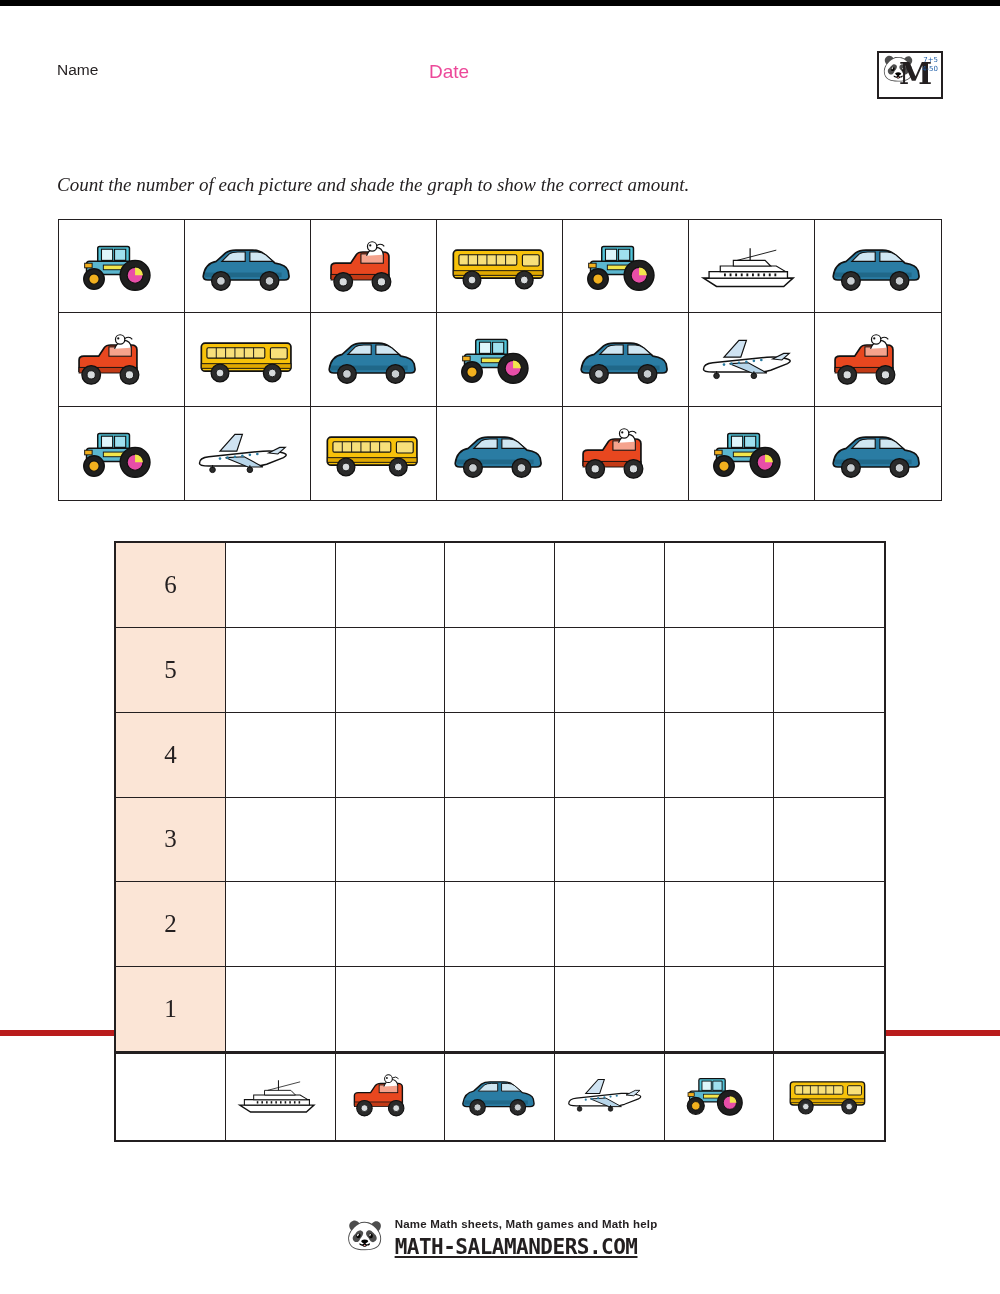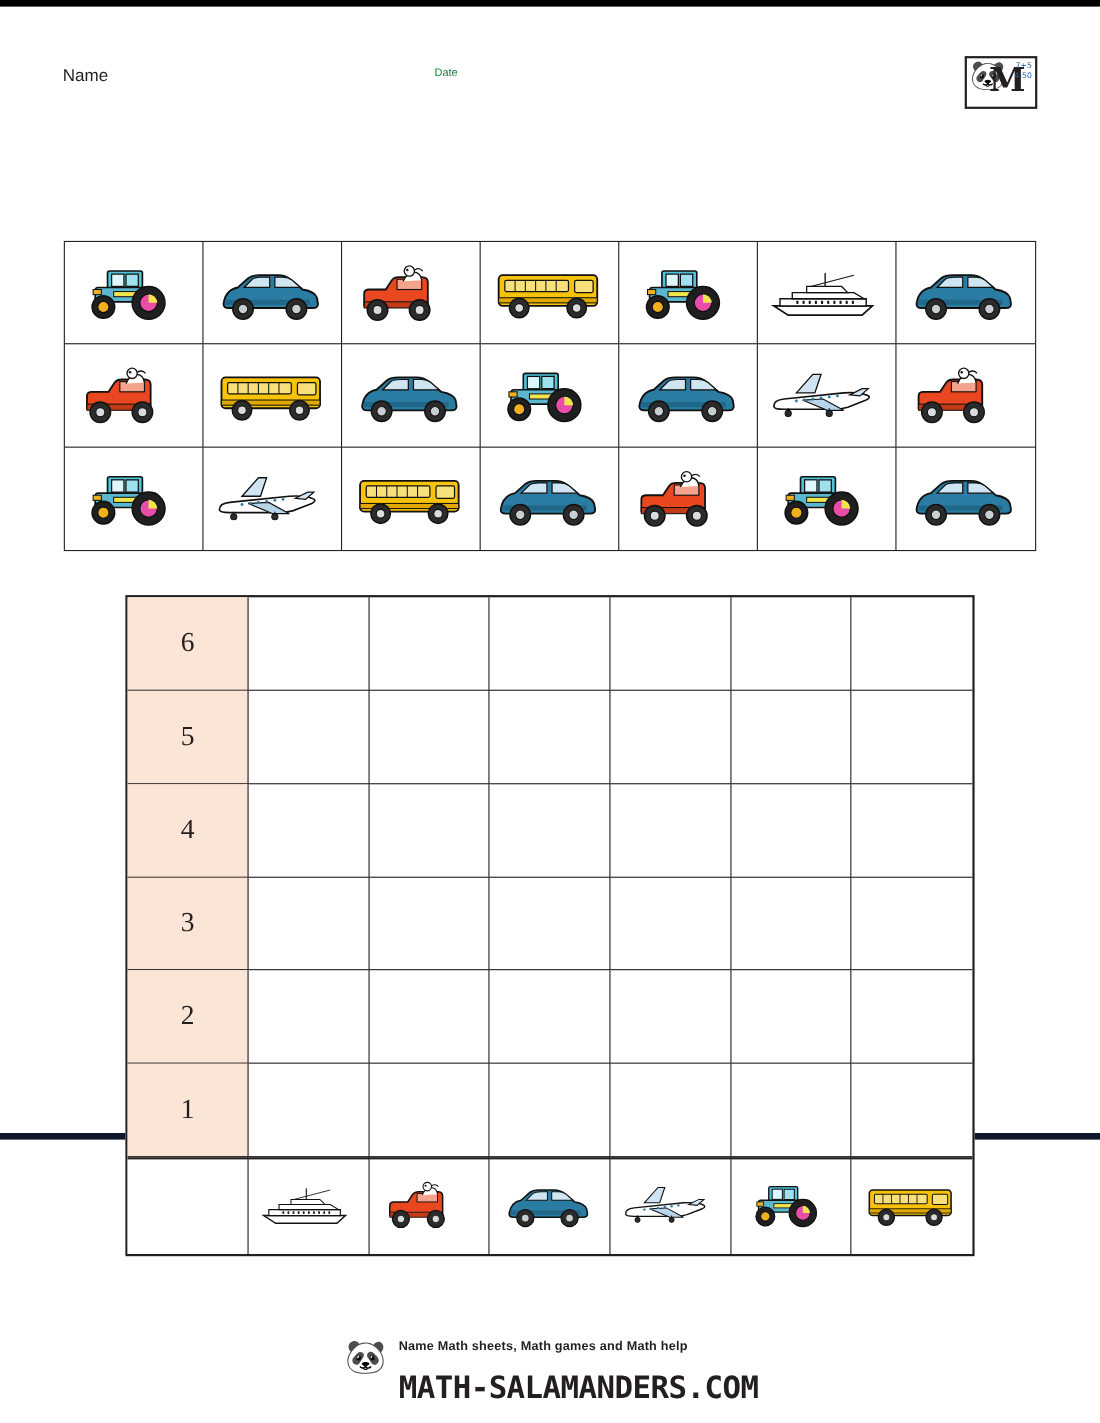--- a/index.html
+++ b/index.html
@@ -15,43 +15,43 @@
     color: #231f20;
     overflow: hidden;
   }
   .page {
     position: absolute;
     left: 0; top: 0;
     width: 1000px;
     height: 1036px;
     box-sizing: border-box;
     border-top: 6px solid #000;
-    border-bottom: 6px solid #0f172a;
+    border-bottom: 6px solid #b91c1c;
     background: #fff;
   }
 
   
   .hdr {
     position: absolute;
     left: 57px;
     top: 55px;
     width: 886px;
     height: 30px;
   }
   .hdr .name-lbl {
     position: absolute;
     left: 0; top: 0;
     font-size: 15.5px;
     color: #231f20;
   }
   .hdr .date-lbl {
     position: absolute;
-    left: 338px; top: 0;
-    font-size: 10px;
-    color: #15803d;
+    left: 372px; top: 0;
+    font-size: 19px;
+    color: #ec4899;
   }
   .logo-box {
     position: absolute;
     right: 0;
     top: -10px;
     width: 62px;
     height: 44px;
     border: 2px solid #231f20;
     background: #fff;
     overflow: hidden;
@@ -176,26 +176,27 @@
     width: 1000px;
     text-align: center;
   }
   .footer .fline {
     font-size: 11.5px;
     font-weight: bold;
     color: #231f20;
     letter-spacing: 0.2px;
   }
   .footer .fbrand {
-    font-size: 28px;
+    font-size: 21px;
     font-weight: bold;
     color: #231f20;
     font-family: "DejaVu Sans Mono", monospace;
     letter-spacing: -0.5px;
-    margin-top: 15px;
+    margin-top: 5px;
+    text-decoration: underline;
   }
   .footer .fwrap {
     display: inline-block;
     position: relative;
     padding-left: 52px;
     text-align: left;
   }
   .footer .fmascot {
     position: absolute;
     left: 4px;
@@ -214,20 +215,21 @@
     <div class="name-lbl">Name</div>
     <div class="date-lbl">Date</div>
     <div class="logo-box">
       <div class="sal">🐼</div>
       <div class="mbig">M</div>
       <div class="mini1">7+5</div>
       <div class="mini2">4-50</div>
     </div>
   </div>
 
+  <div class="subtitle">Count the number of each picture and shade the graph to show the correct amount.</div>
 
   <div class="picgrid" id="picgrid">
       <div class="cell">
         <span>
           <svg width="112" height="58" viewBox="0 0 120 62" xmlns="http://www.w3.org/2000/svg">
       <rect x="34" y="10" width="34" height="22" rx="2" fill="#4fc3d9" stroke="#111" stroke-width="1.6"></rect>
       <rect x="38" y="13" width="12" height="12" fill="#dff6fb" stroke="#111" stroke-width="1.2"></rect>
       <path d="M52 13 h12 v12 h-12z" fill="#9fe0ef" stroke="#111" stroke-width="1.2"></path>
       <rect x="22" y="26" width="60" height="14" rx="3" fill="#5bb7cf" stroke="#111" stroke-width="1.6"></rect>
       <rect x="40" y="30" width="26" height="5" fill="#f2e54c" stroke="#111" stroke-width="1"></rect>

